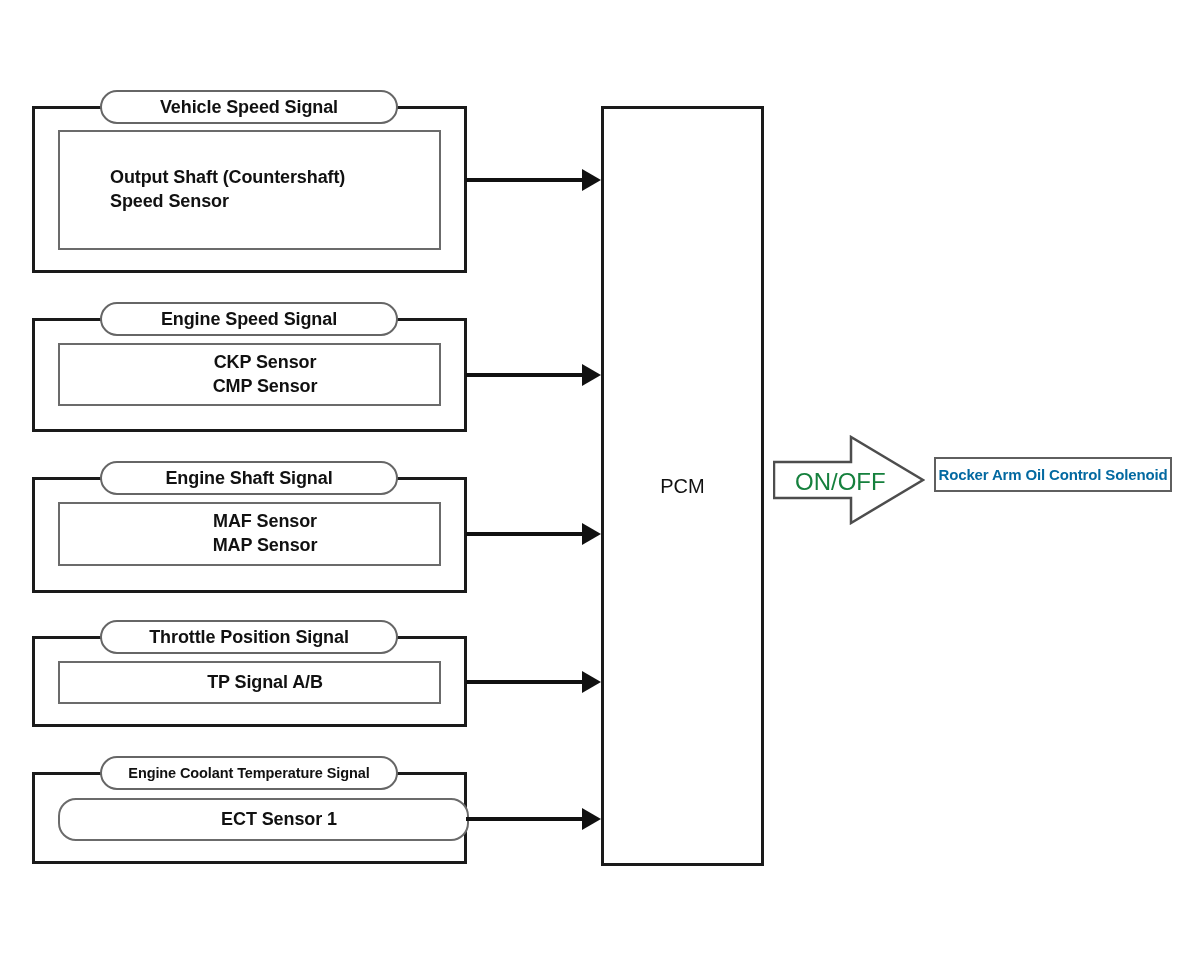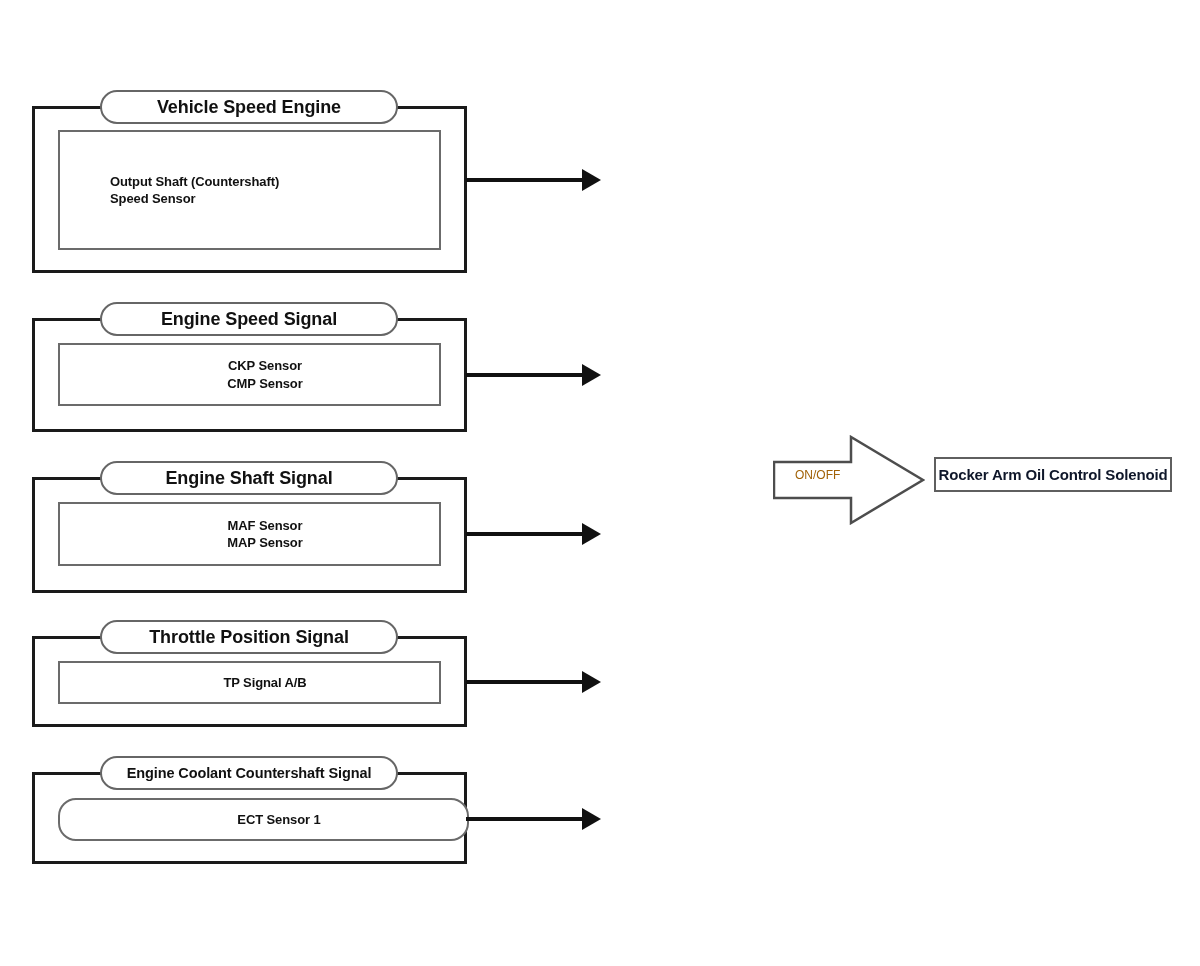--- a/index.html
+++ b/index.html
@@ -36,21 +36,21 @@
     flex-direction: column;
     align-items: center;
     justify-content: center;
     padding-left: 31px;
   }
   .inner-box.left-align {
     align-items: flex-start;
     padding-left: 50px;
   }
   .sensor-line {
-    font-size: 13px;
+    font-size: 18px;
     font-weight: bold;
     color: #111111;
     line-height: 1.32;
     letter-spacing: -0.1px;
     white-space: pre;
   }
 
   
   .pill {
     position: absolute;
@@ -107,57 +107,57 @@
     font-weight: normal;
   }
 
   
   #onoff-arrow {
     position: absolute;
     z-index: 4;
   }
   #onoff-text {
     position: absolute;
-    font-size: 12px;
-    color: #a16207;
+    font-size: 24px;
+    color: #15803d;
     white-space: nowrap;
     z-index: 5;
   }
 
   
   #solenoid-box {
     position: absolute;
     box-sizing: border-box;
     border: 2px solid #5f5f5f;
     background: #ffffff;
     display: flex;
     align-items: center;
     justify-content: center;
   }
   #solenoid-label {
     font-size: 15px;
     font-weight: bold;
-    color: #0f172a;
+    color: #0369a1;
     letter-spacing: -0.15px;
     white-space: nowrap;
   }
 </style>
 </head>
 <body>
 
 <div id="diagram">
 
   <div id="groups-layer">
       <div class="signal-group" style="left: 32px; top: 106px; width: 435px; height: 167px;"></div>
       <div class="inner-box left-align" style="left: 58px; top: 130px; width: 383px; height: 120px;">
         <div class="sensor-line">Output Shaft (Countershaft)</div>
         <div class="sensor-line">Speed Sensor</div>
       </div>
       <div class="pill" style="left: 100px; top: 90px; width: 298px; height: 34px;">
-        <span class="pill-text">Vehicle Speed Engine</span>
+        <span class="pill-text">Vehicle Speed Signal</span>
       </div>
       <div class="signal-group" style="left: 32px; top: 318px; width: 435px; height: 114px;"></div>
       <div class="inner-box" style="left: 58px; top: 343px; width: 383px; height: 63px;">
         <div class="sensor-line">CKP Sensor</div>
         <div class="sensor-line">CMP Sensor</div>
       </div>
       <div class="pill" style="left: 100px; top: 302px; width: 298px; height: 34px;">
         <span class="pill-text">Engine Speed Signal</span>
       </div>
       <div class="signal-group" style="left: 32px; top: 477px; width: 435px; height: 116px;"></div>
@@ -173,37 +173,40 @@
         <div class="sensor-line">TP Signal A/B</div>
       </div>
       <div class="pill" style="left: 100px; top: 620px; width: 298px; height: 34px;">
         <span class="pill-text">Throttle Position Signal</span>
       </div>
       <div class="signal-group" style="left: 32px; top: 772px; width: 435px; height: 92px;"></div>
       <div class="inner-box" style="left: 58px; top: 798px; width: 411px; height: 43px; border-radius: 18px;">
         <div class="sensor-line">ECT Sensor 1</div>
       </div>
       <div class="pill" style="left: 100px; top: 756px; width: 298px; height: 34px;">
-        <span class="pill-text small">Engine Coolant Countershaft Signal</span>
+        <span class="pill-text small">Engine Coolant Temperature Signal</span>
       </div>
     </div>
 
   <div id="connectors-layer">
       <div class="connector" style="left: 466px; top: 178px; width: 118px;"></div>
       <div class="connector-head" style="left: 582px; top: 169px;"></div>
       <div class="connector" style="left: 466px; top: 373px; width: 118px;"></div>
       <div class="connector-head" style="left: 582px; top: 364px;"></div>
       <div class="connector" style="left: 466px; top: 532px; width: 118px;"></div>
       <div class="connector-head" style="left: 582px; top: 523px;"></div>
       <div class="connector" style="left: 466px; top: 680px; width: 118px;"></div>
       <div class="connector-head" style="left: 582px; top: 671px;"></div>
       <div class="connector" style="left: 466px; top: 817px; width: 118px;"></div>
       <div class="connector-head" style="left: 582px; top: 808px;"></div>
     </div>
 
+  <div id="pcm-box" style="left: 601px; top: 106px; width: 163px; height: 760px;">
+    <span id="pcm-label">PCM</span>
+  </div>
 
   <svg id="onoff-arrow" viewBox="0 0 152 90" preserveAspectRatio="none" style="left: 773px; top: 435px; width: 152px; height: 90px;">
     <polygon points="1,27 78,27 78,2 150,45 78,88 78,63 1,63" fill="#ffffff" stroke="#4d4d4d" stroke-width="2.5" stroke-linejoin="miter"></polygon>
   </svg>
   <span id="onoff-text" style="left: 795px; top: 468px;">ON/OFF</span>
 
   <div id="solenoid-box" style="left: 934px; top: 457px; width: 238px; height: 35px;">
     <span id="solenoid-label">Rocker Arm Oil Control Solenoid</span>
   </div>
 

